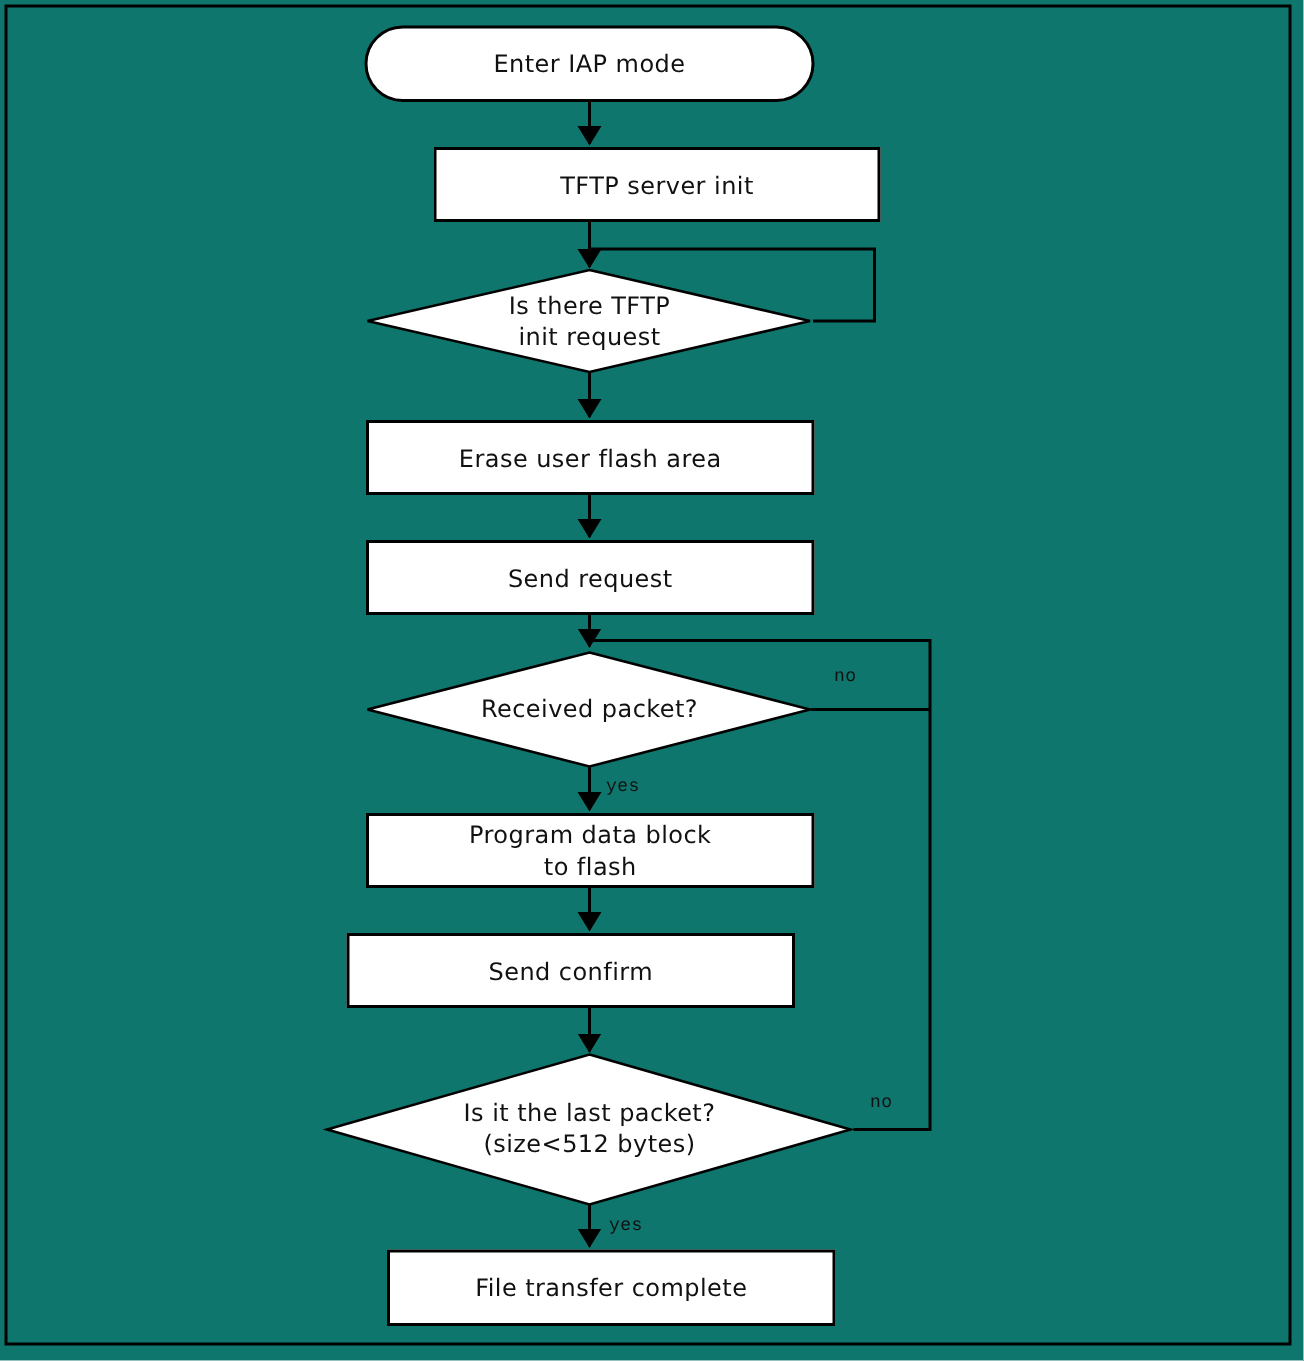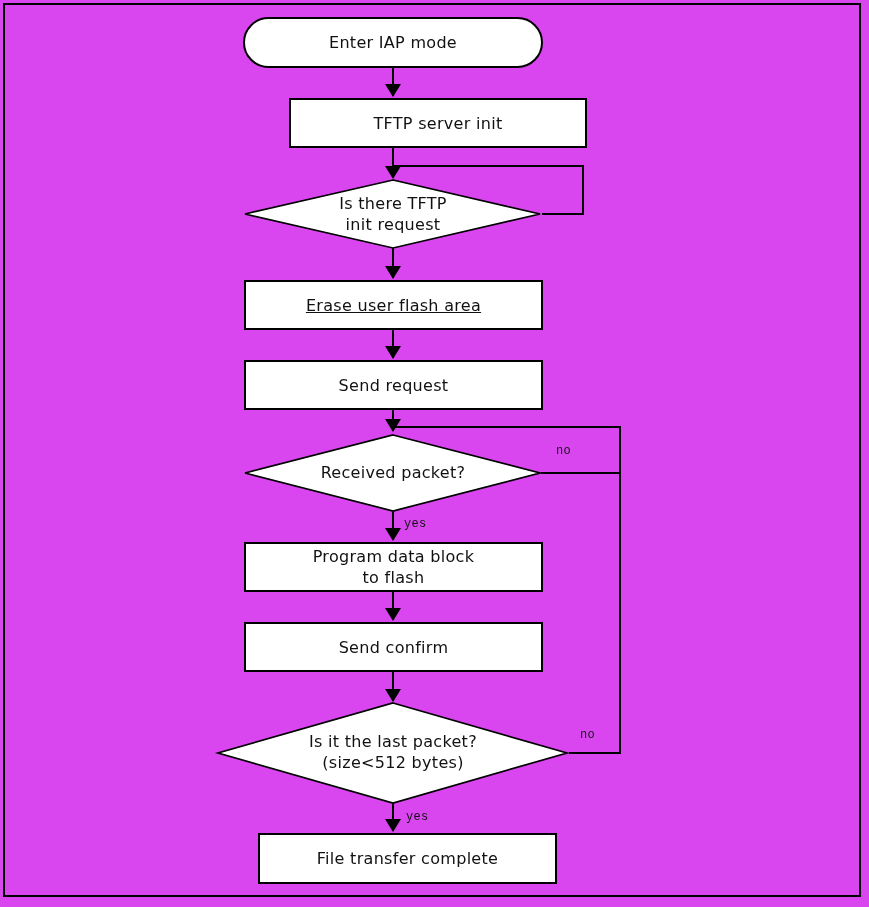--- a/index.html
+++ b/index.html
@@ -5,21 +5,21 @@
   html, body {
     margin: 0;
     padding: 0;
     background: #ffffff;
     font-family: "DejaVu Sans", "Liberation Sans", sans-serif;
   }
   .canvas {
     position: relative;
     width: 869px;
     height: 907px;
-    background: #d946ef;
+    background: #0f766e;
     overflow: hidden;
   }
   .frame {
     position: absolute;
     left: 3px;
     top: 3px;
     width: 858px;
     height: 894px;
     border: 2px solid #000000;
     box-sizing: border-box;
@@ -59,24 +59,24 @@
     position: absolute;
     font-size: 12px;
     color: #111111;
     letter-spacing: 0.3px;
     font-family: Liberation Mono, monospace;
   }
 
   
   #n-start    { left: 243px; top: 17px;  width: 300px; height: 51px; }
   #n-tftp     { left: 245px; top: 98px;  width: 298px; height: 50px; margin-left: 44px; }
-  #n-erase    { left: 244px; top: 280px; width: 299px; height: 50px; text-decoration: underline; }
+  #n-erase    { left: 244px; top: 280px; width: 299px; height: 50px; }
   #n-sendreq  { left: 244px; top: 360px; width: 299px; height: 50px; }
   #n-program  { left: 244px; top: 542px; width: 299px; height: 50px; text-align: center; }
-  #n-confirm  { left: 244px; top: 622px; width: 299px; height: 50px; }
+  #n-confirm  { left: 231px; top: 622px; width: 299px; height: 50px; }
   #n-complete { left: 244px; top: 833px; width: 299px; height: 51px; margin-left: 14px; }
 
   #d1-label { left: 283px; top: 193px; width: 220px; }
   #d2-label { left: 283px; top: 462px; width: 220px; text-align: center; }
   #d3-label { left: 263px; top: 731px; width: 260px; }
 
   #lbl-no-received  { left: 556px; top: 444px; }
   #lbl-yes-received { left: 404px; top: 517px; }
   #lbl-no-last      { left: 580px; top: 728px; }
   #lbl-yes-last     { left: 406px; top: 810px; }

